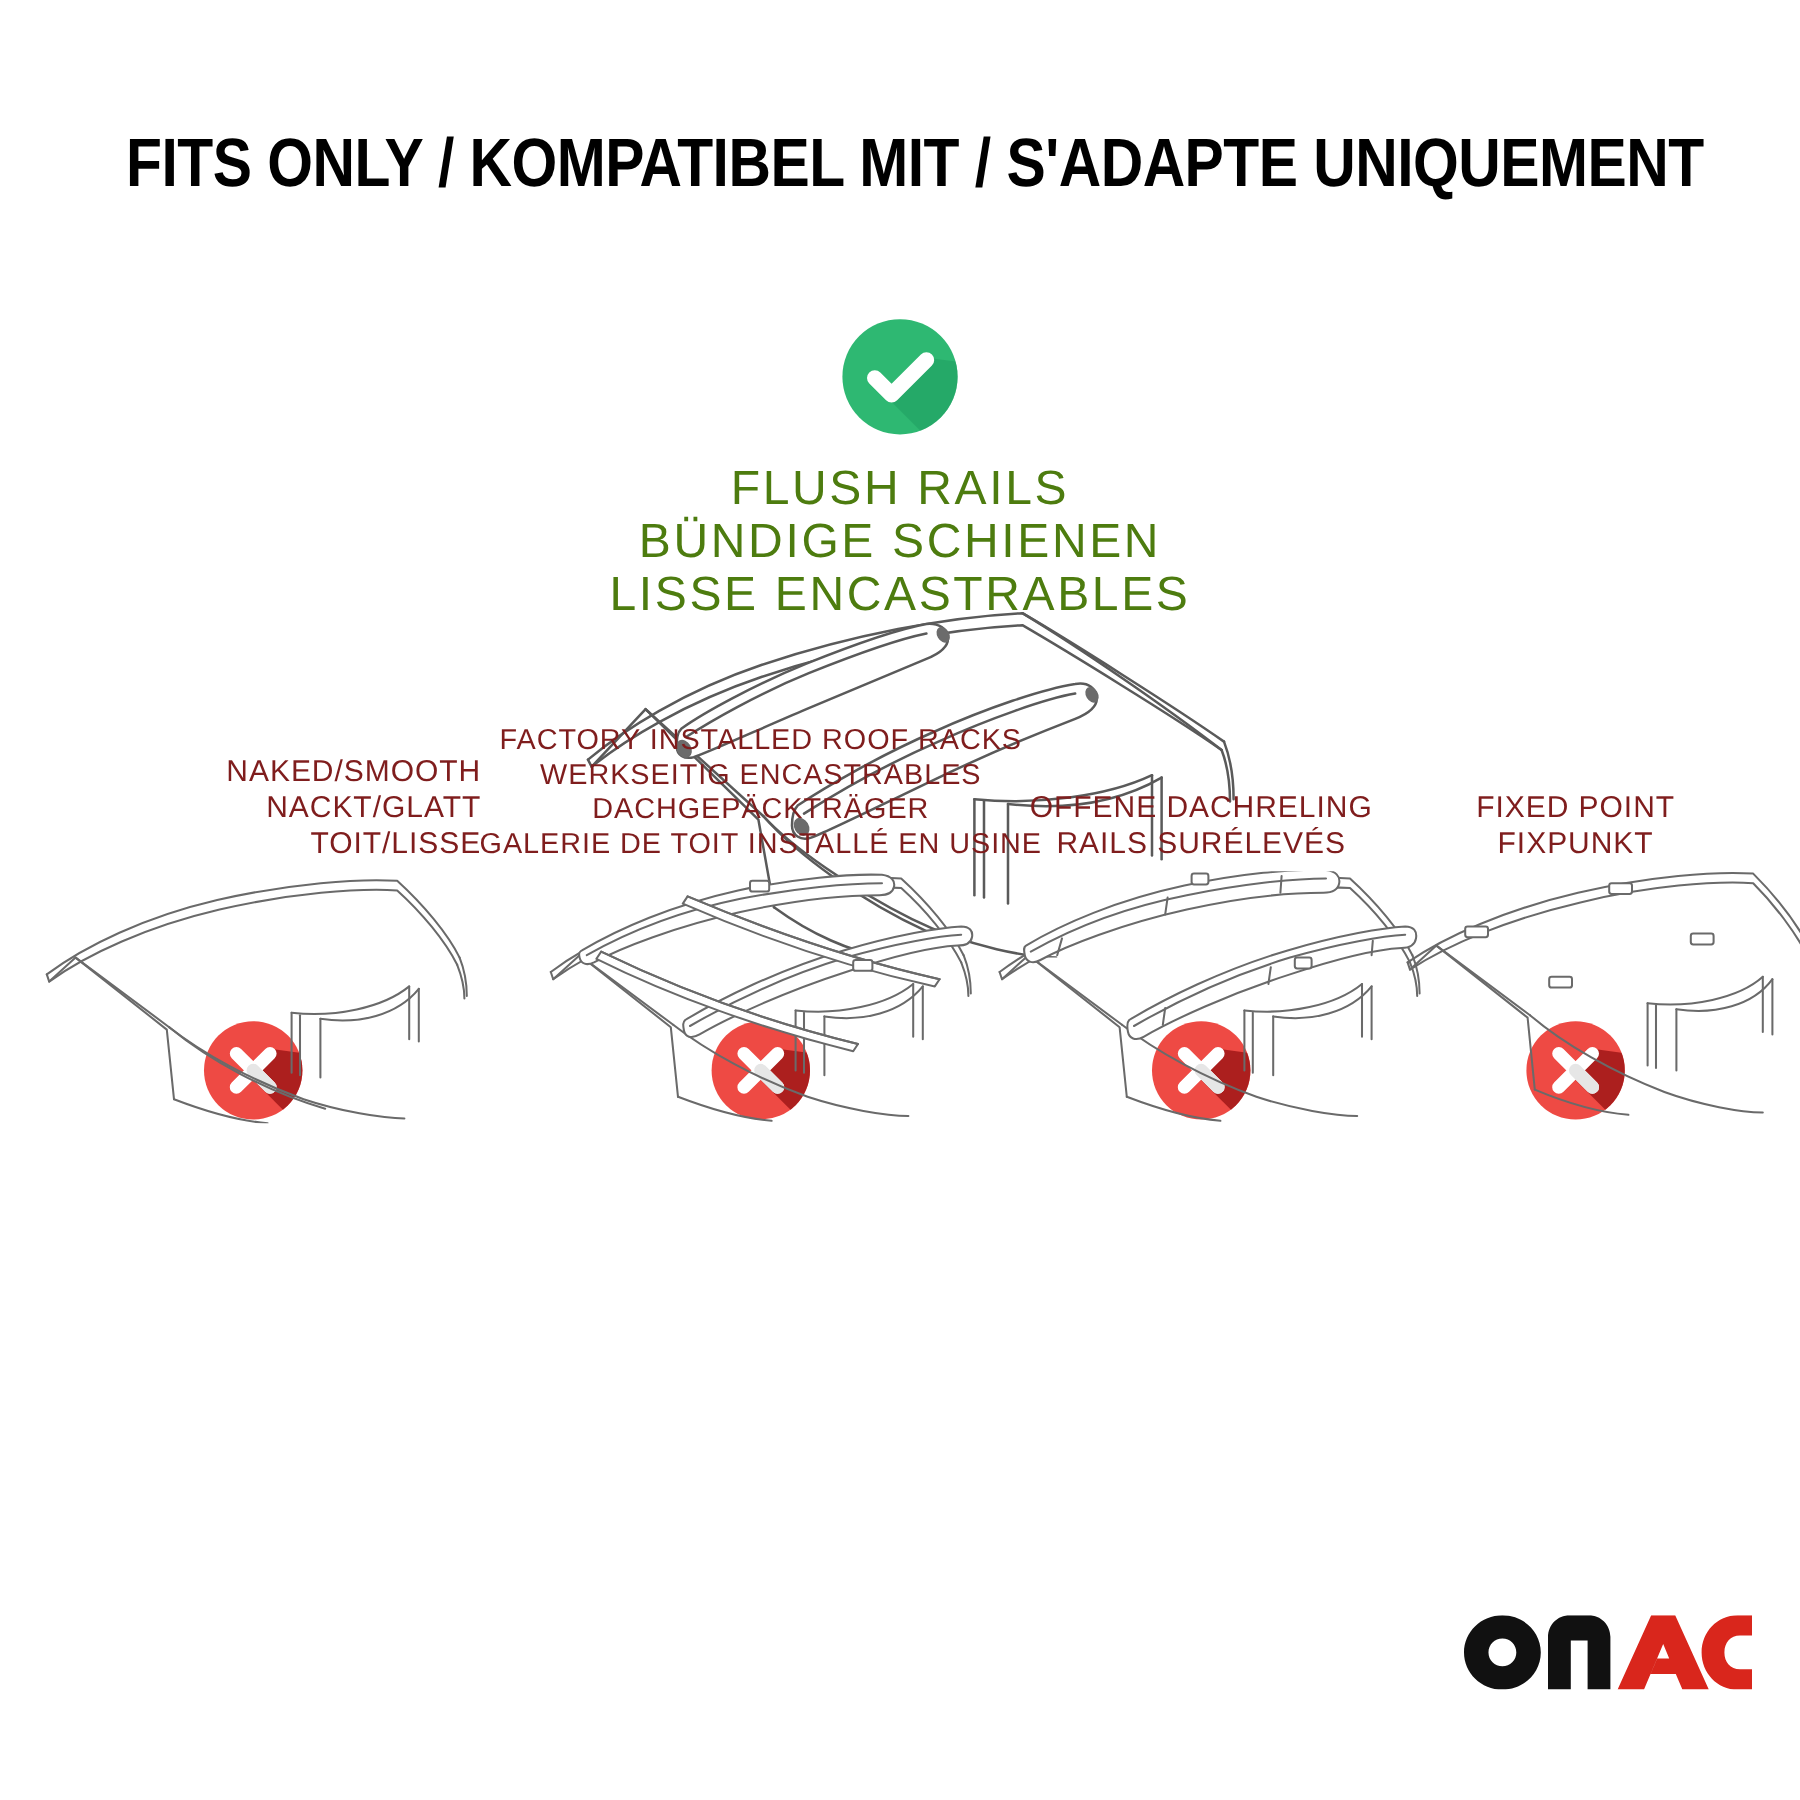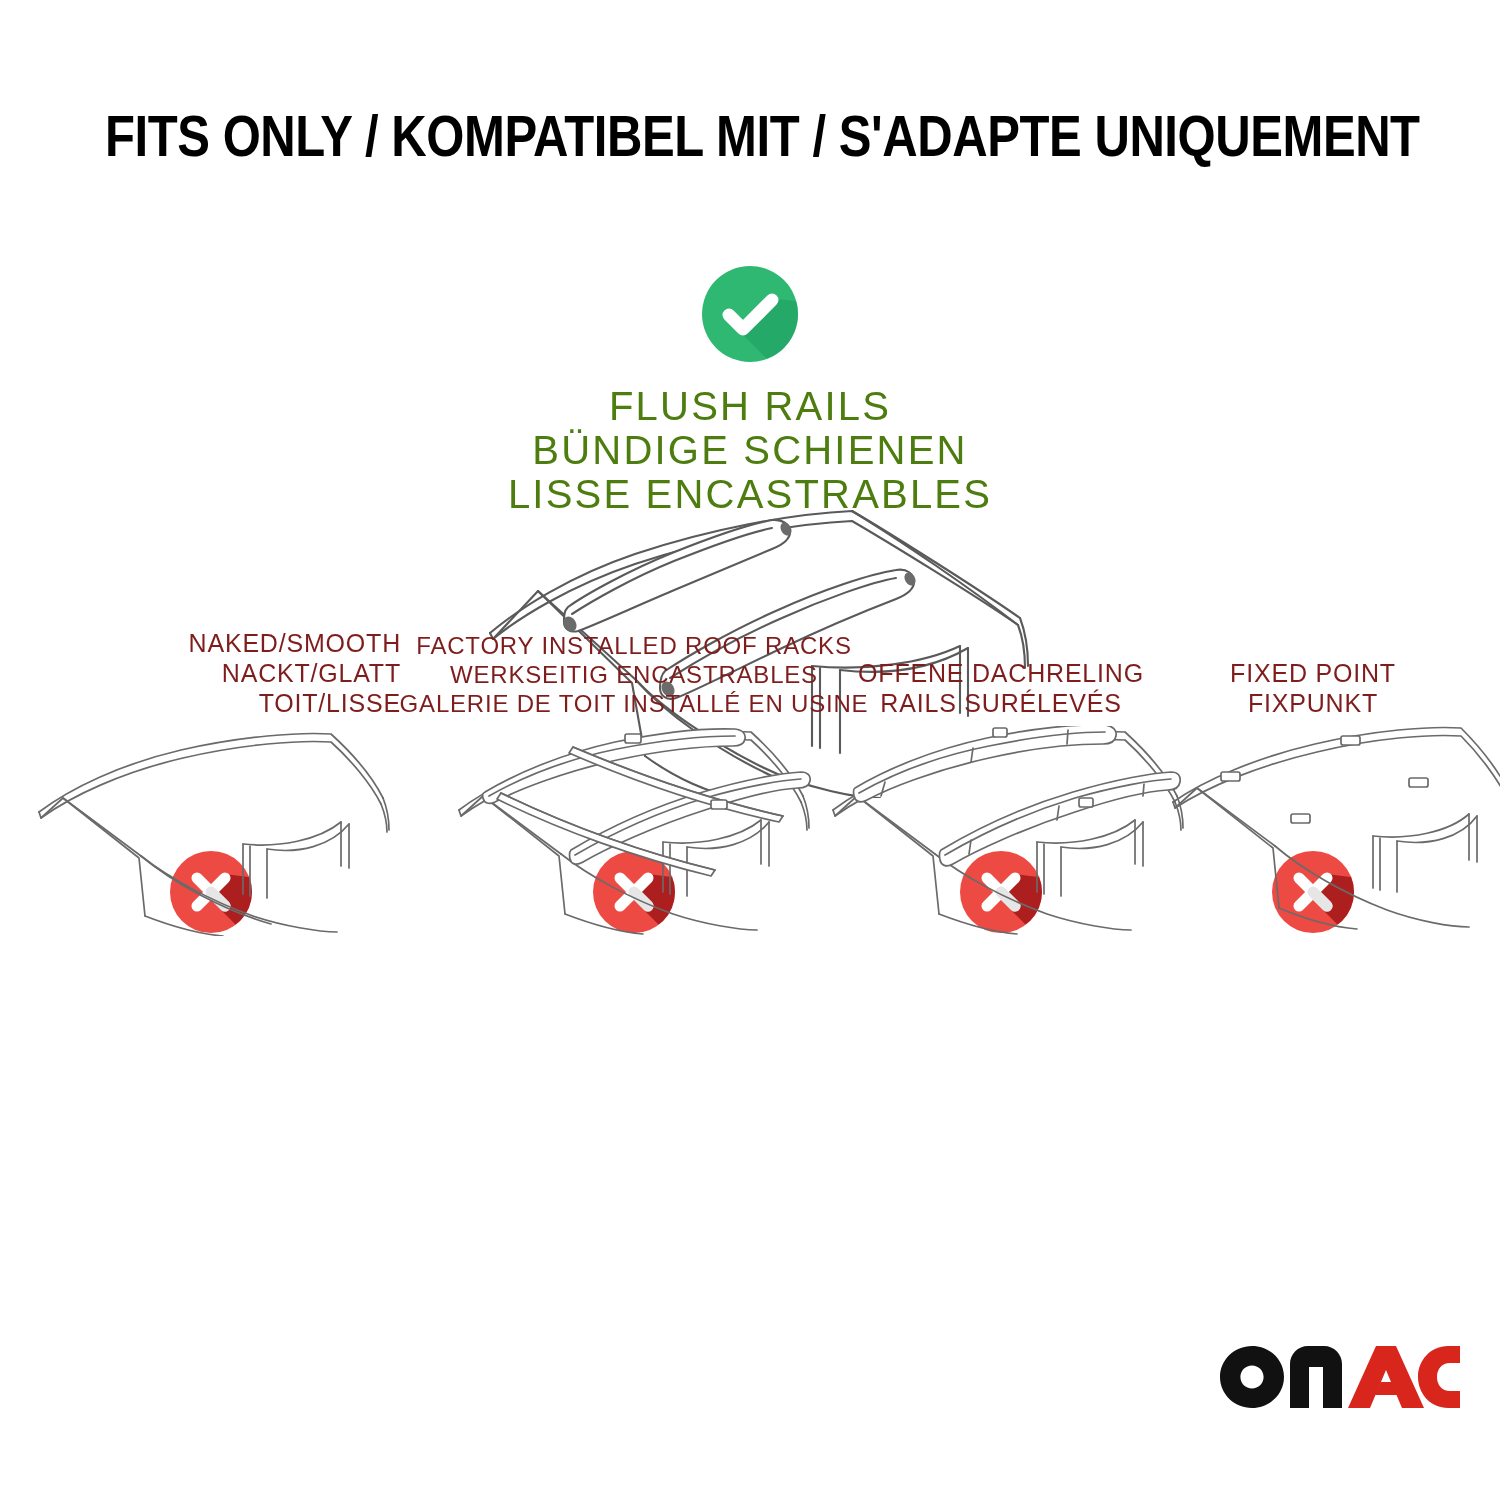--- a/index.html
+++ b/index.html
@@ -251,20 +251,21 @@
           <g stroke-linecap="round" stroke-width="11" fill="none">
             <path d="M30 30 L58 58" stroke="#ffffff"></path>
             <path d="M58 30 L30 58" stroke="#ffffff"></path>
             <path d="M44 44 L58 58" stroke="#e6e6e6"></path>
           </g>
         </svg>
       </div>
       <div class="col-label">
         <div>FACTORY INSTALLED ROOF RACKS</div>
         <div>WERKSEITIG ENCASTRABLES</div>
+        <div>DACHGEPÄCKTRÄGER</div>
         <div>GALERIE DE TOIT INSTALLÉ EN USINE</div>
       </div>
       <div class="col-art">
         <svg width="370" height="210" viewBox="0 0 370 210" xmlns="http://www.w3.org/2000/svg">
           <g fill="none" stroke="#6a6a6a" stroke-width="1.7" stroke-linejoin="round" stroke-linecap="round">
 
             <path d="M10 84 C42 60 92 36 152 22 C214 8 270 4 302 6 C324 26 344 50 354 70"></path>
             <path d="M10 84 L12 90 C44 67 94 44 154 30 C214 16 270 12 302 14 C322 32 342 56 352 76"></path>
             <path d="M12 90 L34 70 L110 130 L116 188"></path>
             <path d="M34 70 L112 128"></path>

